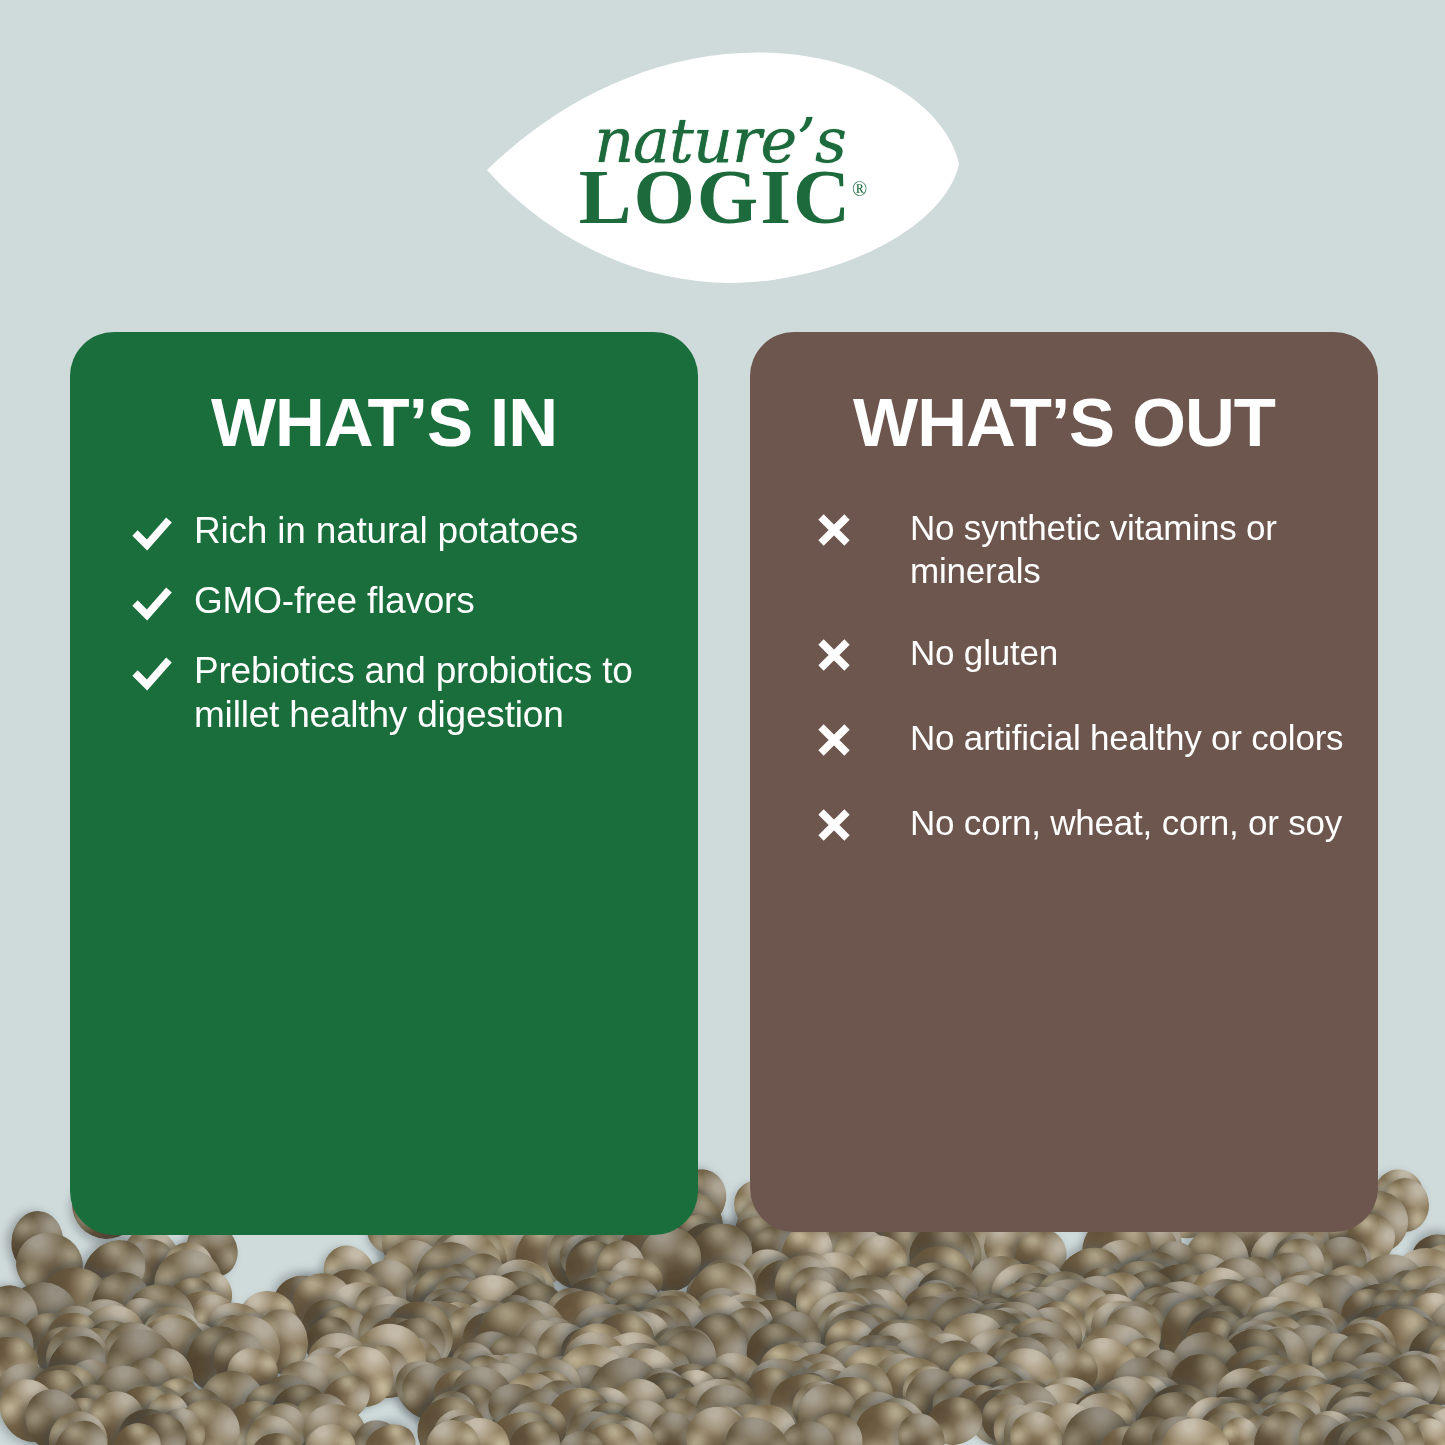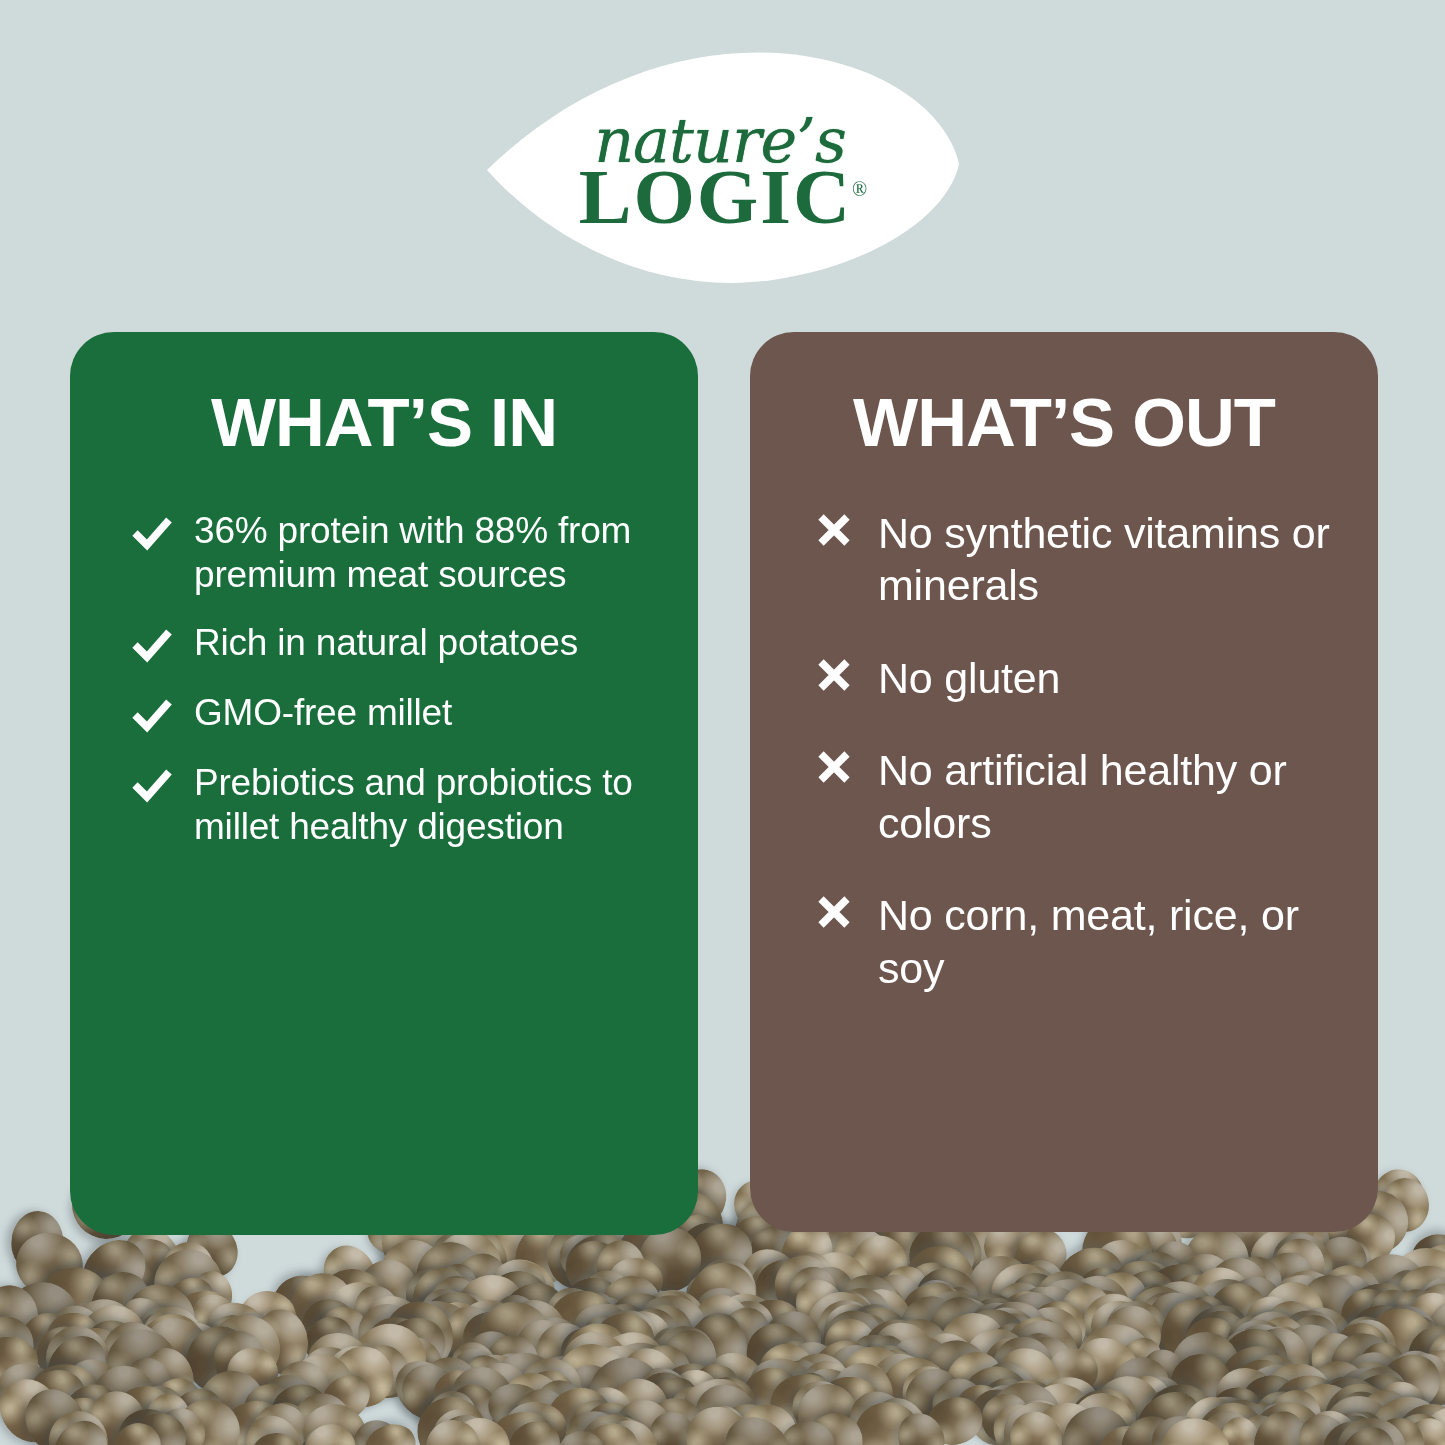--- a/index.html
+++ b/index.html
@@ -119,22 +119,23 @@
   .mark svg{display:block;width:100%;height:100%;}
 
   .feature-text{
     color:#ffffff;
     font-size:37px;
     line-height:1.19;
     font-weight:normal;
     letter-spacing:-.2px;
   }
   #panel-out .feature-text{
-    font-size:43px;
+    font-size:35px;
     line-height:1.22;
+    margin-left:32px;
   }
 </style>
 </head>
 <body>
 
 <div id="kibble-layer">
     <div class="kibble" style="left: 1104px; top: 147px; width: 52px; height: 46px; transform: rotate(55.3deg); filter: brightness(1.055);"></div>
     <div class="kibble" style="left: 1213px; top: 154px; width: 54px; height: 48px; transform: rotate(60.7deg); filter: brightness(0.88);"></div>
     <div class="kibble" style="left: 1304px; top: 167px; width: 52px; height: 46px; transform: rotate(132.8deg); filter: brightness(0.841);"></div>
     <div class="kibble" style="left: 1374.49px; top: 170.468px; width: 50.2658px; height: 48.7622px; transform: rotate(59.4deg); filter: brightness(1.044);"></div>
@@ -839,46 +840,38 @@
     <div class="logo-wordmark">
       <span>LOGIC</span><span class="logo-reg">®</span>
     </div>
   </div>
 </div>
 
 <section class="panel" id="panel-in">
   <h2 class="panel-title">WHAT’S IN</h2>
   <ul class="feature-list">
 
-    <li class="feature-item">
-      <span class="mark">
-        <svg viewBox="0 0 44 44">
-            <path d="M5 22 L17 34 L39 9" fill="none" stroke="#ffffff" stroke-width="7.5" stroke-linecap="butt" stroke-linejoin="miter"></path>
-          </svg>
-      </span>
-      <span class="feature-text">36% protein with 88% from premium meat sources</span>
-    </li>
 
 
     <li class="feature-item">
       <span class="mark">
         <svg viewBox="0 0 44 44">
             <path d="M5 22 L17 34 L39 9" fill="none" stroke="#ffffff" stroke-width="7.5" stroke-linecap="butt" stroke-linejoin="miter"></path>
           </svg>
       </span>
       <span class="feature-text">Rich in natural potatoes</span>
     </li>
 
     <li class="feature-item">
       <span class="mark">
         <svg viewBox="0 0 44 44">
             <path d="M5 22 L17 34 L39 9" fill="none" stroke="#ffffff" stroke-width="7.5" stroke-linecap="butt" stroke-linejoin="miter"></path>
           </svg>
       </span>
-      <span class="feature-text">GMO-free millet</span>
+      <span class="feature-text">GMO-free flavors</span>
     </li>
 
     <li class="feature-item">
       <span class="mark">
         <svg viewBox="0 0 44 44">
             <path d="M5 22 L17 34 L39 9" fill="none" stroke="#ffffff" stroke-width="7.5" stroke-linecap="butt" stroke-linejoin="miter"></path>
           </svg>
       </span>
       <span class="feature-text">Prebiotics and probiotics to millet healthy digestion</span>
     </li>
@@ -916,18 +909,18 @@
       </span>
       <span class="feature-text">No artificial healthy or colors</span>
     </li>
 
     <li class="feature-item">
       <span class="mark">
         <svg viewBox="0 0 44 44">
             <path d="M9 9 L35 35 M35 9 L9 35" fill="none" stroke="#ffffff" stroke-width="7.5" stroke-linecap="butt"></path>
           </svg>
       </span>
-      <span class="feature-text">No corn, meat, rice, or soy</span>
+      <span class="feature-text">No corn, wheat, corn, or soy</span>
     </li>
 
 
   </ul>
 </section>
 
 </body></html>

